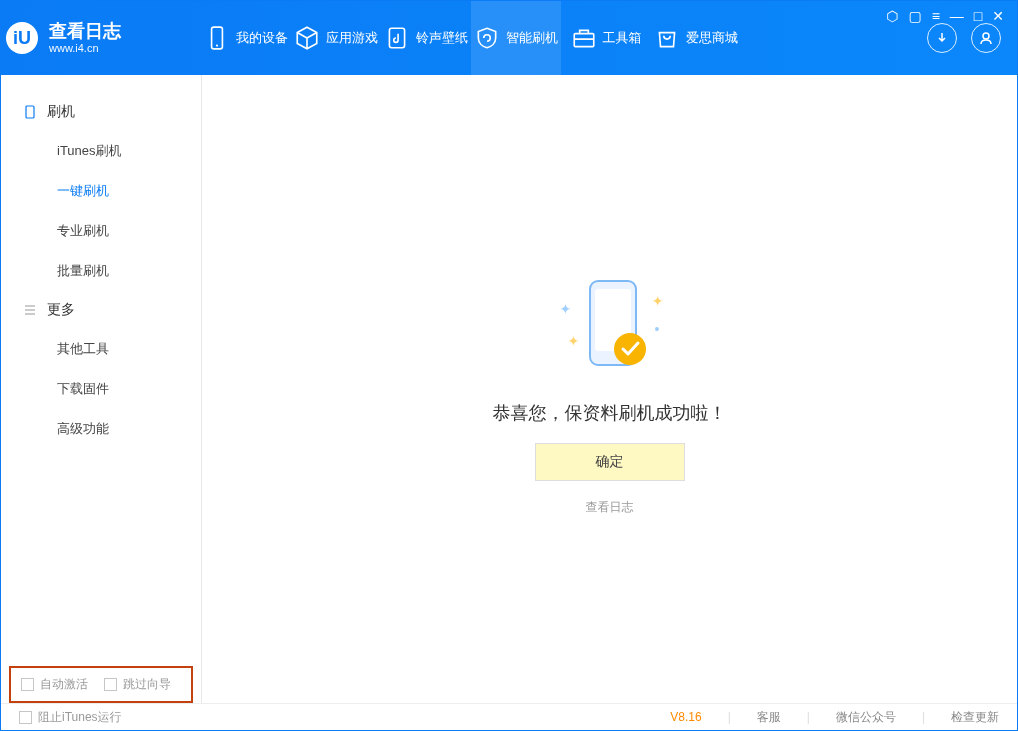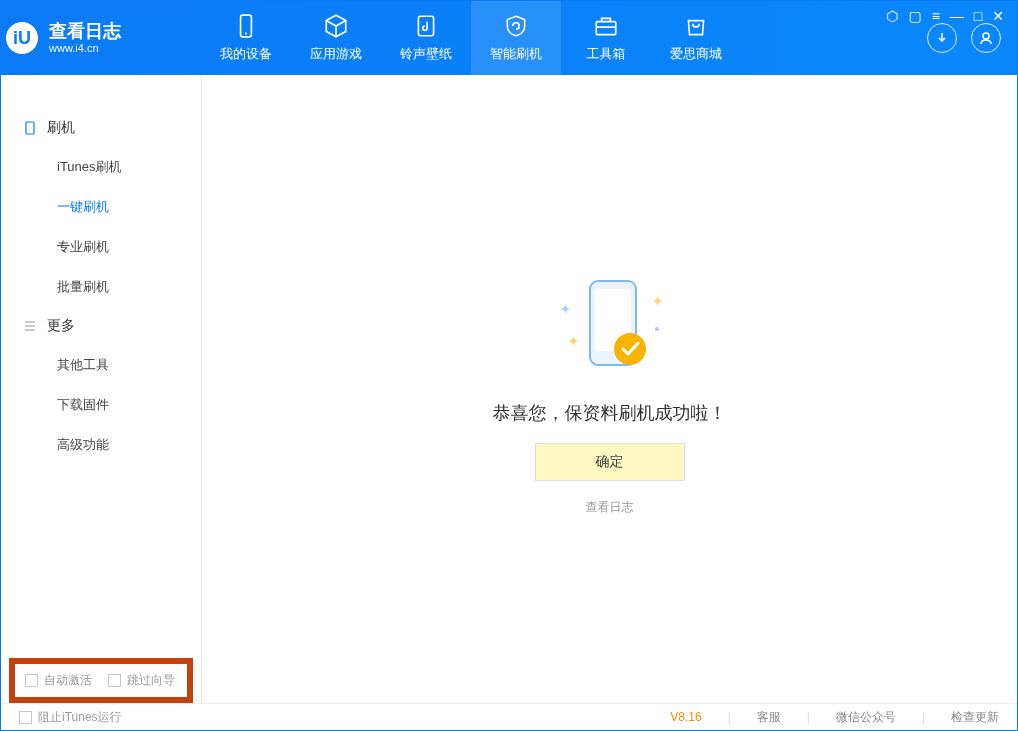--- a/index.html
+++ b/index.html
@@ -5,41 +5,41 @@
 * { margin: 0; padding: 0; box-sizing: border-box; font-family: "Microsoft YaHei", Arial, sans-serif; }
 body { background: #fff; }
 .window { width: 1018px; height: 731px; border: 1px solid #0a7bf5; display: flex; flex-direction: column; background: #fff; }
 .header { height: 74px; background: linear-gradient(90deg, #0a7bf5 0%, #0b87fb 100%); display: flex; align-items: center; color: #fff; }
 .logo-area { display: flex; align-items: center; padding-left: 4px; width: 200px; }
 .logo-icon { width: 34px; height: 34px; }
 .logo-text { margin-left: 10px; }
 .logo-title { font-size: 18px; font-weight: bold; line-height: 1.1; }
 .logo-sub { font-size: 11px; opacity: 0.95; }
 .tabs { display: flex; height: 100%; }
-.tab { width: 90px; display: flex; flex-direction: column; align-items: center; justify-content: center; gap: 6px; cursor: pointer; font-size: 13px; }
+.tab { width: 90px; display: flex; flex-direction: row; align-items: center; justify-content: center; gap: 6px; cursor: pointer; font-size: 13px; }
 .tab.active { background: rgba(255,255,255,0.12); }
 .tab-icon { width: 26px; height: 26px; }
 .header-right { margin-left: auto; display: flex; align-items: center; gap: 14px; padding-right: 16px; }
 .circle-btn { width: 30px; height: 30px; border: 1.5px solid rgba(255,255,255,0.85); border-radius: 50%; display: flex; align-items: center; justify-content: center; cursor: pointer; }
 .win-ctrl { display: flex; align-items: center; gap: 10px; position: absolute; top: 8px; right: 14px; }
 .win-ctrl span { color: #fff; cursor: pointer; font-size: 14px; }
 .body { flex: 1; display: flex; min-height: 0; }
 .sidebar { width: 201px; border-right: 1px solid #e8e8e8; display: flex; flex-direction: column; }
-.side-nav { flex: 1; overflow: auto; padding-top: 34px; }
+.side-nav { flex: 1; overflow: auto; padding-top: 18px; }
 .side-group-header { display: flex; align-items: center; gap: 10px; padding: 10px 22px; font-size: 14px; color: #333; }
 .side-group-header .gh-icon { width: 14px; height: 14px; }
 .side-item { padding: 11px 22px 11px 56px; font-size: 13px; color: #444; cursor: pointer; }
 .side-item.active { color: #0a7bf5; }
 .side-bottom { padding: 0 14px 8px 14px; }
 .mode-box, .device-box { background: #f6f9fe; border-radius: 4px; padding: 10px 12px; margin-bottom: 10px; }
 .mode-box { display: flex; align-items: center; gap: 10px; font-size: 13px; color: #333; }
 .device-box .dline { display: flex; align-items: center; gap: 10px; font-size: 13px; color: #333; font-weight: 600; }
 .capacity-badge { display: inline-block; margin-top: 6px; margin-left: 24px; font-size: 11px; color: #0a7bf5; background: #e6f1fe; border-radius: 10px; padding: 2px 10px; }
 .device-box .dtype { margin-left: 24px; margin-top: 6px; font-size: 11px; color: #aaa; }
-.redbox { border: 6px solid #c2410c; margin: 0 8px; padding: 8px 10px; display: flex; align-items: center; gap: 16px; }
+.redbox { border: 2px solid #c2410c; margin: 0 8px; padding: 8px 10px; display: flex; align-items: center; gap: 16px; }
 .cb { display: flex; align-items: center; gap: 6px; font-size: 12px; color: #999; cursor: pointer; }
 .cb .box { width: 13px; height: 13px; border: 1px solid #c6c6c6; background: #fff; }
 .main { flex: 1; display: flex; flex-direction: column; align-items: center; justify-content: center; gap: 18px; }
 .phone-illus { width: 120px; height: 120px; position: relative; }
 .success-msg { font-size: 18px; color: #333; }
 .ok-btn { width: 150px; height: 38px; border: 1px solid #ddd; background: #fef9c3; font-size: 14px; color: #444; cursor: pointer; }
 .log-link { font-size: 12px; color: #999; cursor: pointer; }
 .statusbar { height: 27px; border-top: 1px solid #eee; display: flex; align-items: center; padding: 0 18px; font-size: 12px; color: #999; }
 .statusbar .right { margin-left: auto; display: flex; align-items: center; gap: 26px; }
 .statusbar .link { color: #888; cursor: pointer; }

